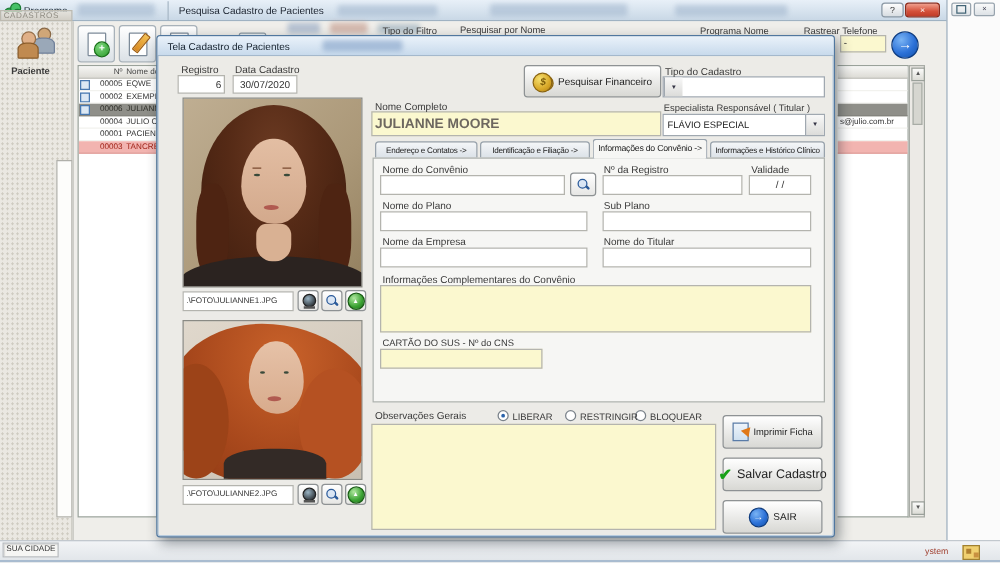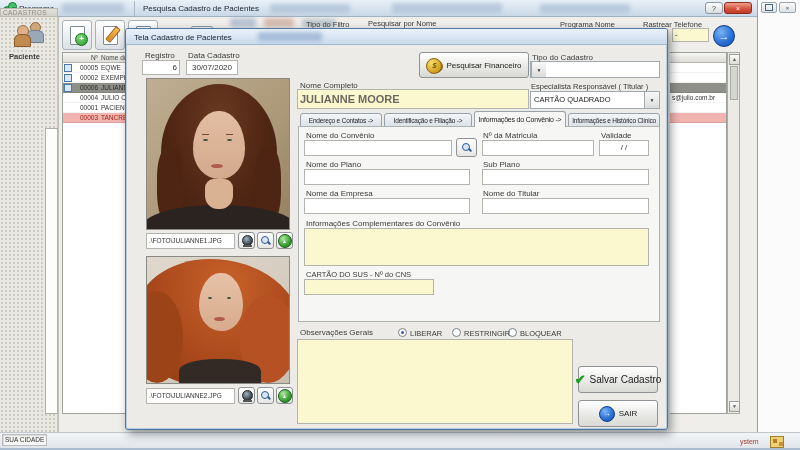--- a/index.html
+++ b/index.html
@@ -299,38 +299,38 @@
   <div class="abs dlbl" style="left:532px;top:53px">Tipo do Cadastro</div>
   <div class="abs combo" style="left:530px;top:61px;width:130px;height:17px">
     <span class="combo-btn">
         <i style="font-style:normal">▼</i>
       </span>
   </div>
   <div class="abs dlbl" style="left:300px;top:81px">Nome Completo</div>
   <div class="abs inp yel" style="left:297px;top:89px;width:232px;height:20px;font-size:11px;font-weight:bold;color:#6d675f;line-height:18px">JULIANNE MOORE</div>
   <div class="abs dlbl" style="left:531px;top:82px;font-size:7.5px">Especialista Responsável ( Titular )</div>
   <div class="abs combo" style="left:530px;top:91px;width:130px;height:18px">
-    <span class="combo-txt">CARTÃO QUADRADO</span>
+    <span class="combo-txt">FLÁVIO ESPECIAL</span>
     <span class="combo-btn">
         <i style="font-style:normal">▼</i>
       </span>
   </div>
 
   <div class="abs tab" style="left:300px;top:113px;width:82px;height:14px">Endereço e Contatos -&gt;</div>
   <div class="abs tab" style="left:384px;top:113px;width:88px;height:14px">Identificação e Filiação -&gt;</div>
   <div class="abs tab active" style="left:474px;top:111px;width:92px;height:16px">Informações do Convênio -&gt;</div>
   <div class="abs tab" style="left:568px;top:113px;width:92px;height:14px">Informações e Histórico Clínico</div>
   <div class="abs panel" style="left:298px;top:126px;width:362px;height:196px"></div>
 
   <div class="abs dlbl" style="left:306px;top:131px">Nome do Convênio</div>
   <div class="abs inp" style="left:304px;top:140px;width:148px;height:16px"></div>
   <div class="abs pbtn" style="left:456px;top:138px;width:21px;height:19px">
       <span class="mag"></span>
     </div>
-  <div class="abs dlbl" style="left:483px;top:131px">Nº da Matricula</div>
+  <div class="abs dlbl" style="left:483px;top:131px">Nº da Registro</div>
   <div class="abs inp" style="left:482px;top:140px;width:112px;height:16px"></div>
   <div class="abs dlbl" style="left:601px;top:131px">Validade</div>
   <div class="abs inp" style="left:599px;top:140px;width:50px;height:16px;text-align:center">/ /</div>
 
   <div class="abs dlbl" style="left:306px;top:160px">Nome do Plano</div>
   <div class="abs inp" style="left:304px;top:169px;width:166px;height:16px"></div>
   <div class="abs dlbl" style="left:483px;top:160px">Sub Plano</div>
   <div class="abs inp" style="left:482px;top:169px;width:167px;height:16px"></div>
 
   <div class="abs dlbl" style="left:306px;top:189px">Nome da Empresa</div>
@@ -346,20 +346,26 @@
 
   <div class="abs dlbl" style="left:300px;top:328px">Observações Gerais</div>
   <div class="abs radio checked" style="left:398px;top:328px"></div>
   <div class="abs dlbl" style="left:410px;top:329px;font-size:7.5px">LIBERAR</div>
   <div class="abs radio" style="left:452px;top:328px"></div>
   <div class="abs dlbl" style="left:464px;top:329px;font-size:7.5px">RESTRINGIR</div>
   <div class="abs radio" style="left:508px;top:328px"></div>
   <div class="abs dlbl" style="left:520px;top:329px;font-size:7.5px">BLOQUEAR</div>
   <div class="abs inp yel" style="left:297px;top:339px;width:276px;height:85px"></div>
 
+  <div class="abs btn" style="left:578px;top:332px;width:80px;height:27px">
+    <span class="prpage">
+        <i class="prarrow"></i>
+      </span>
+    <span style="font-size:7.5px">Imprimir Ficha</span>
+  </div>
   <div class="abs btn" style="left:578px;top:366px;width:80px;height:27px">
     <span class="chk">✔</span>
     <span style="font-size:10px">Salvar Cadastro</span>
   </div>
   <div class="abs btn" style="left:578px;top:400px;width:80px;height:27px">
     <span class="orb" style="position:relative;width:14px;height:14px;font-size:8px">
         <i style="font-style:normal">→</i>
       </span>
     <span>SAIR</span>
   </div>

